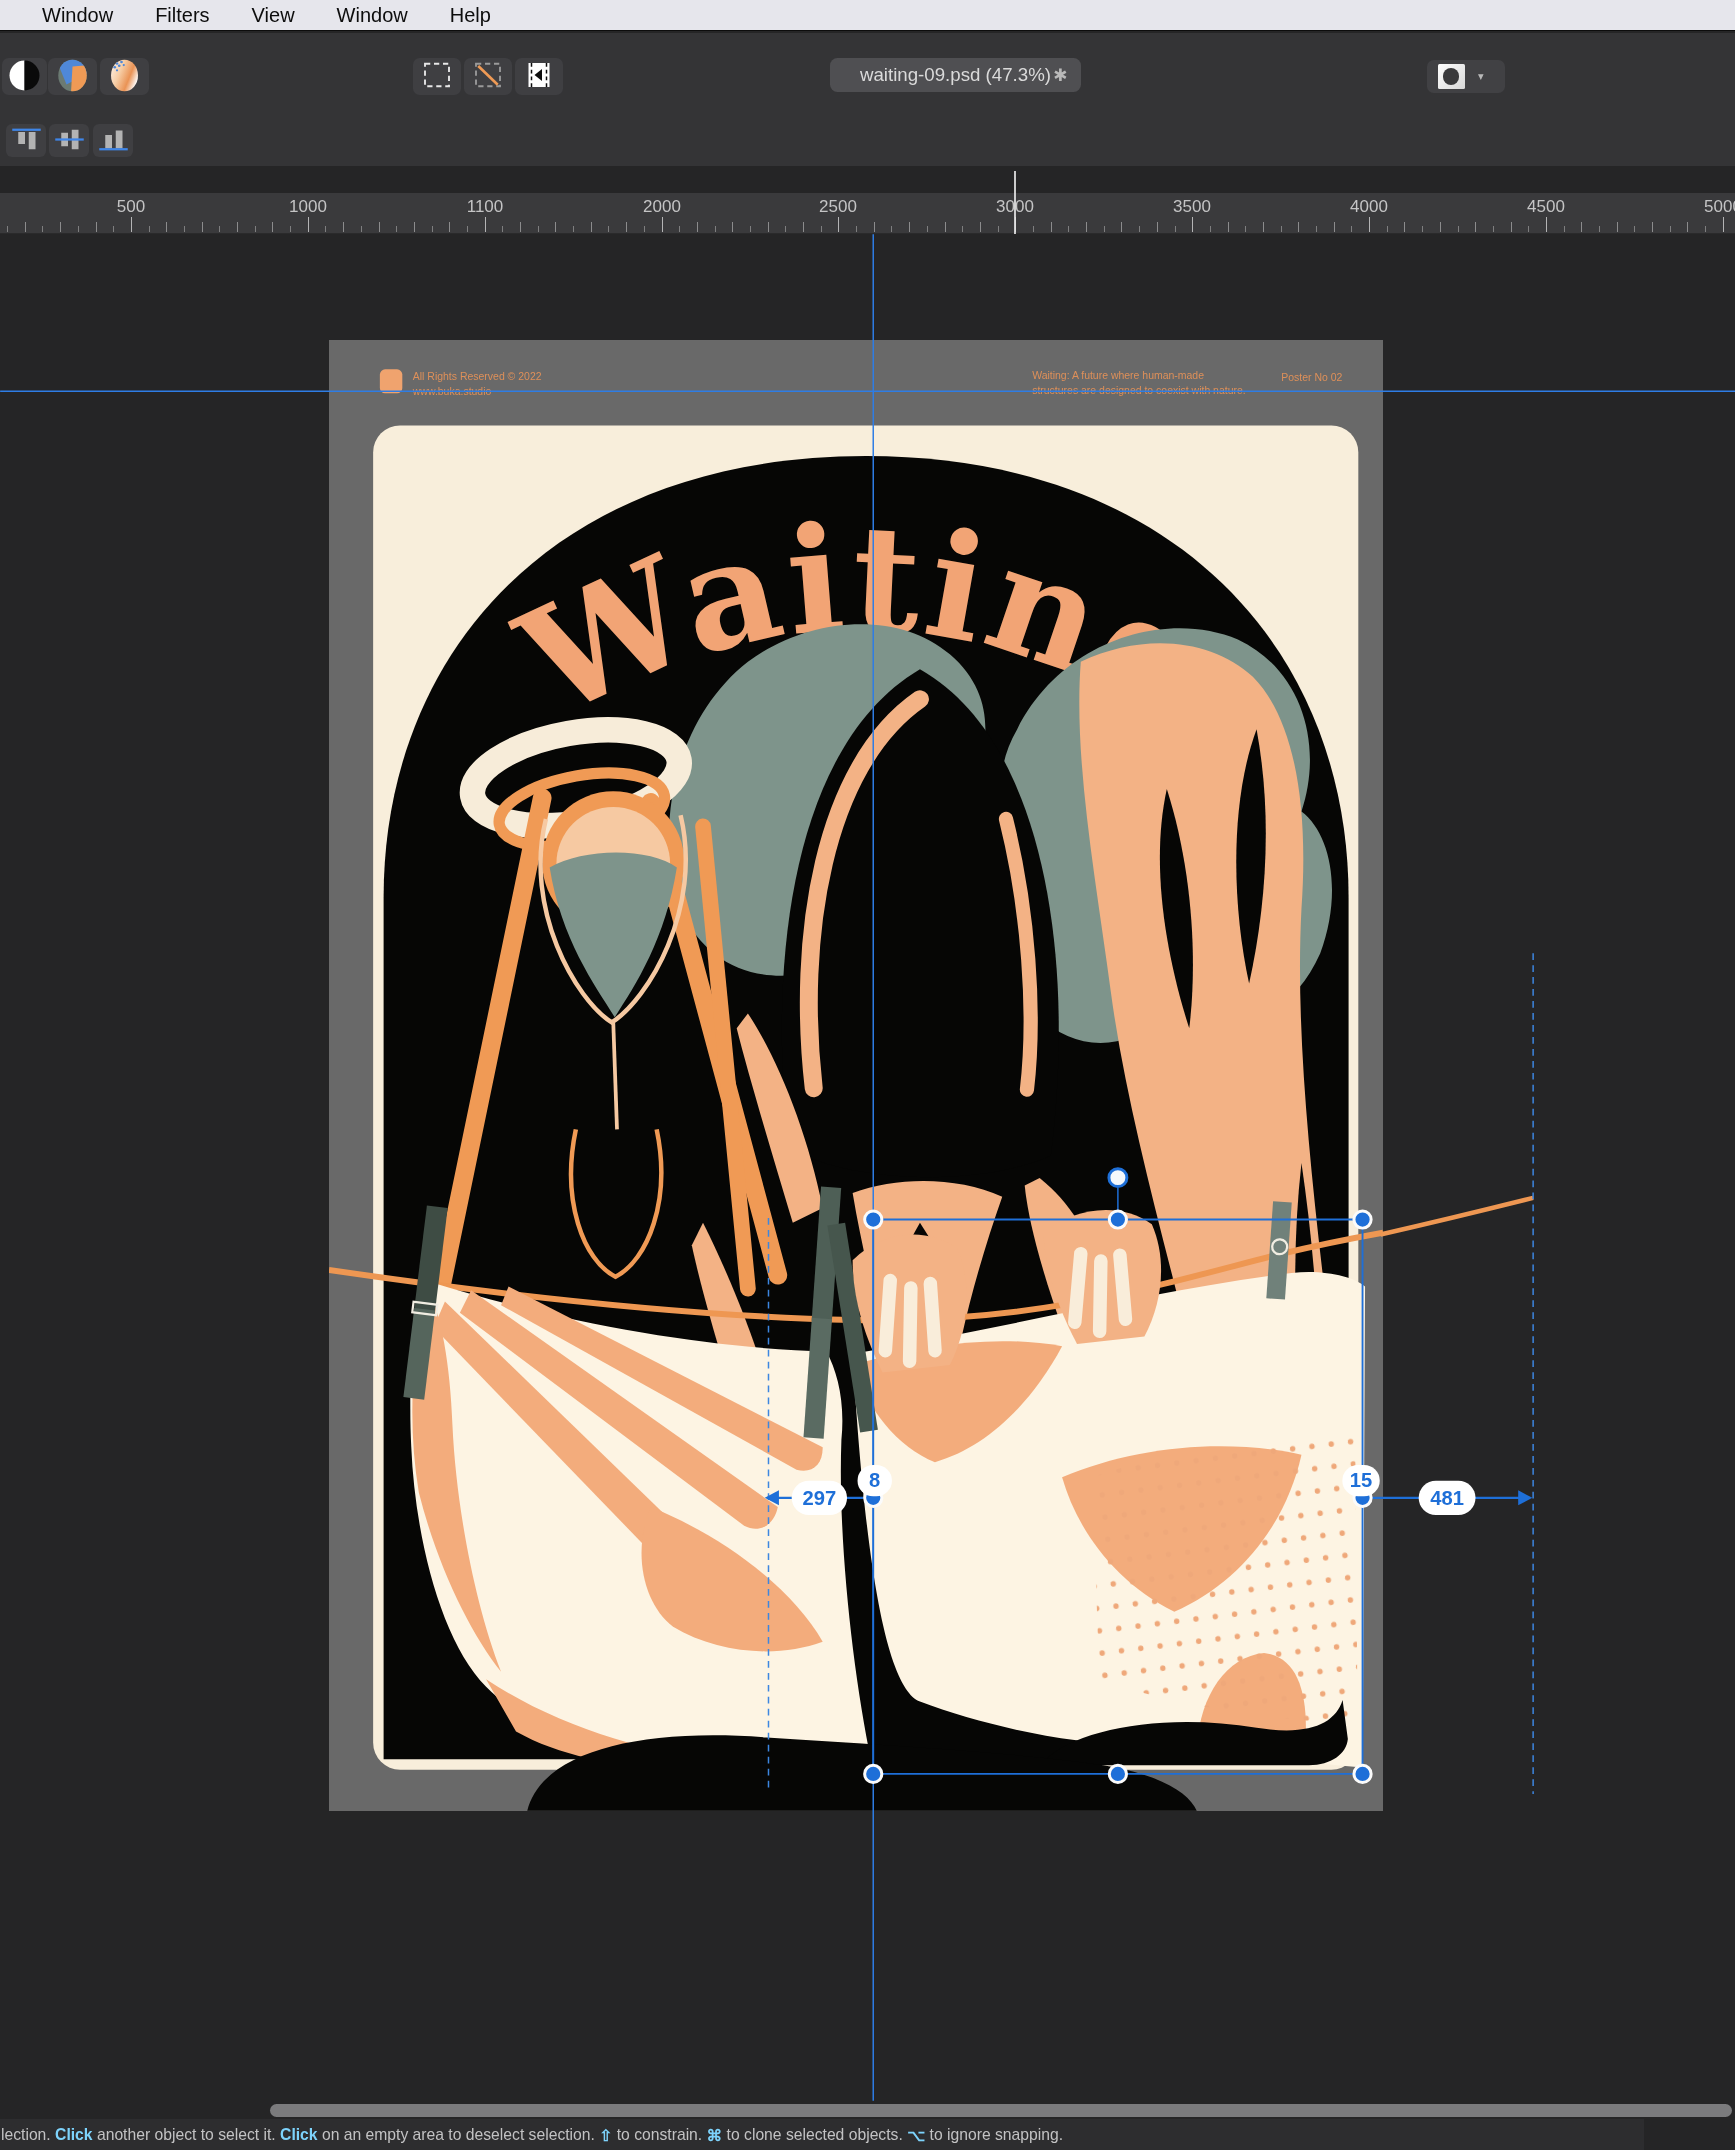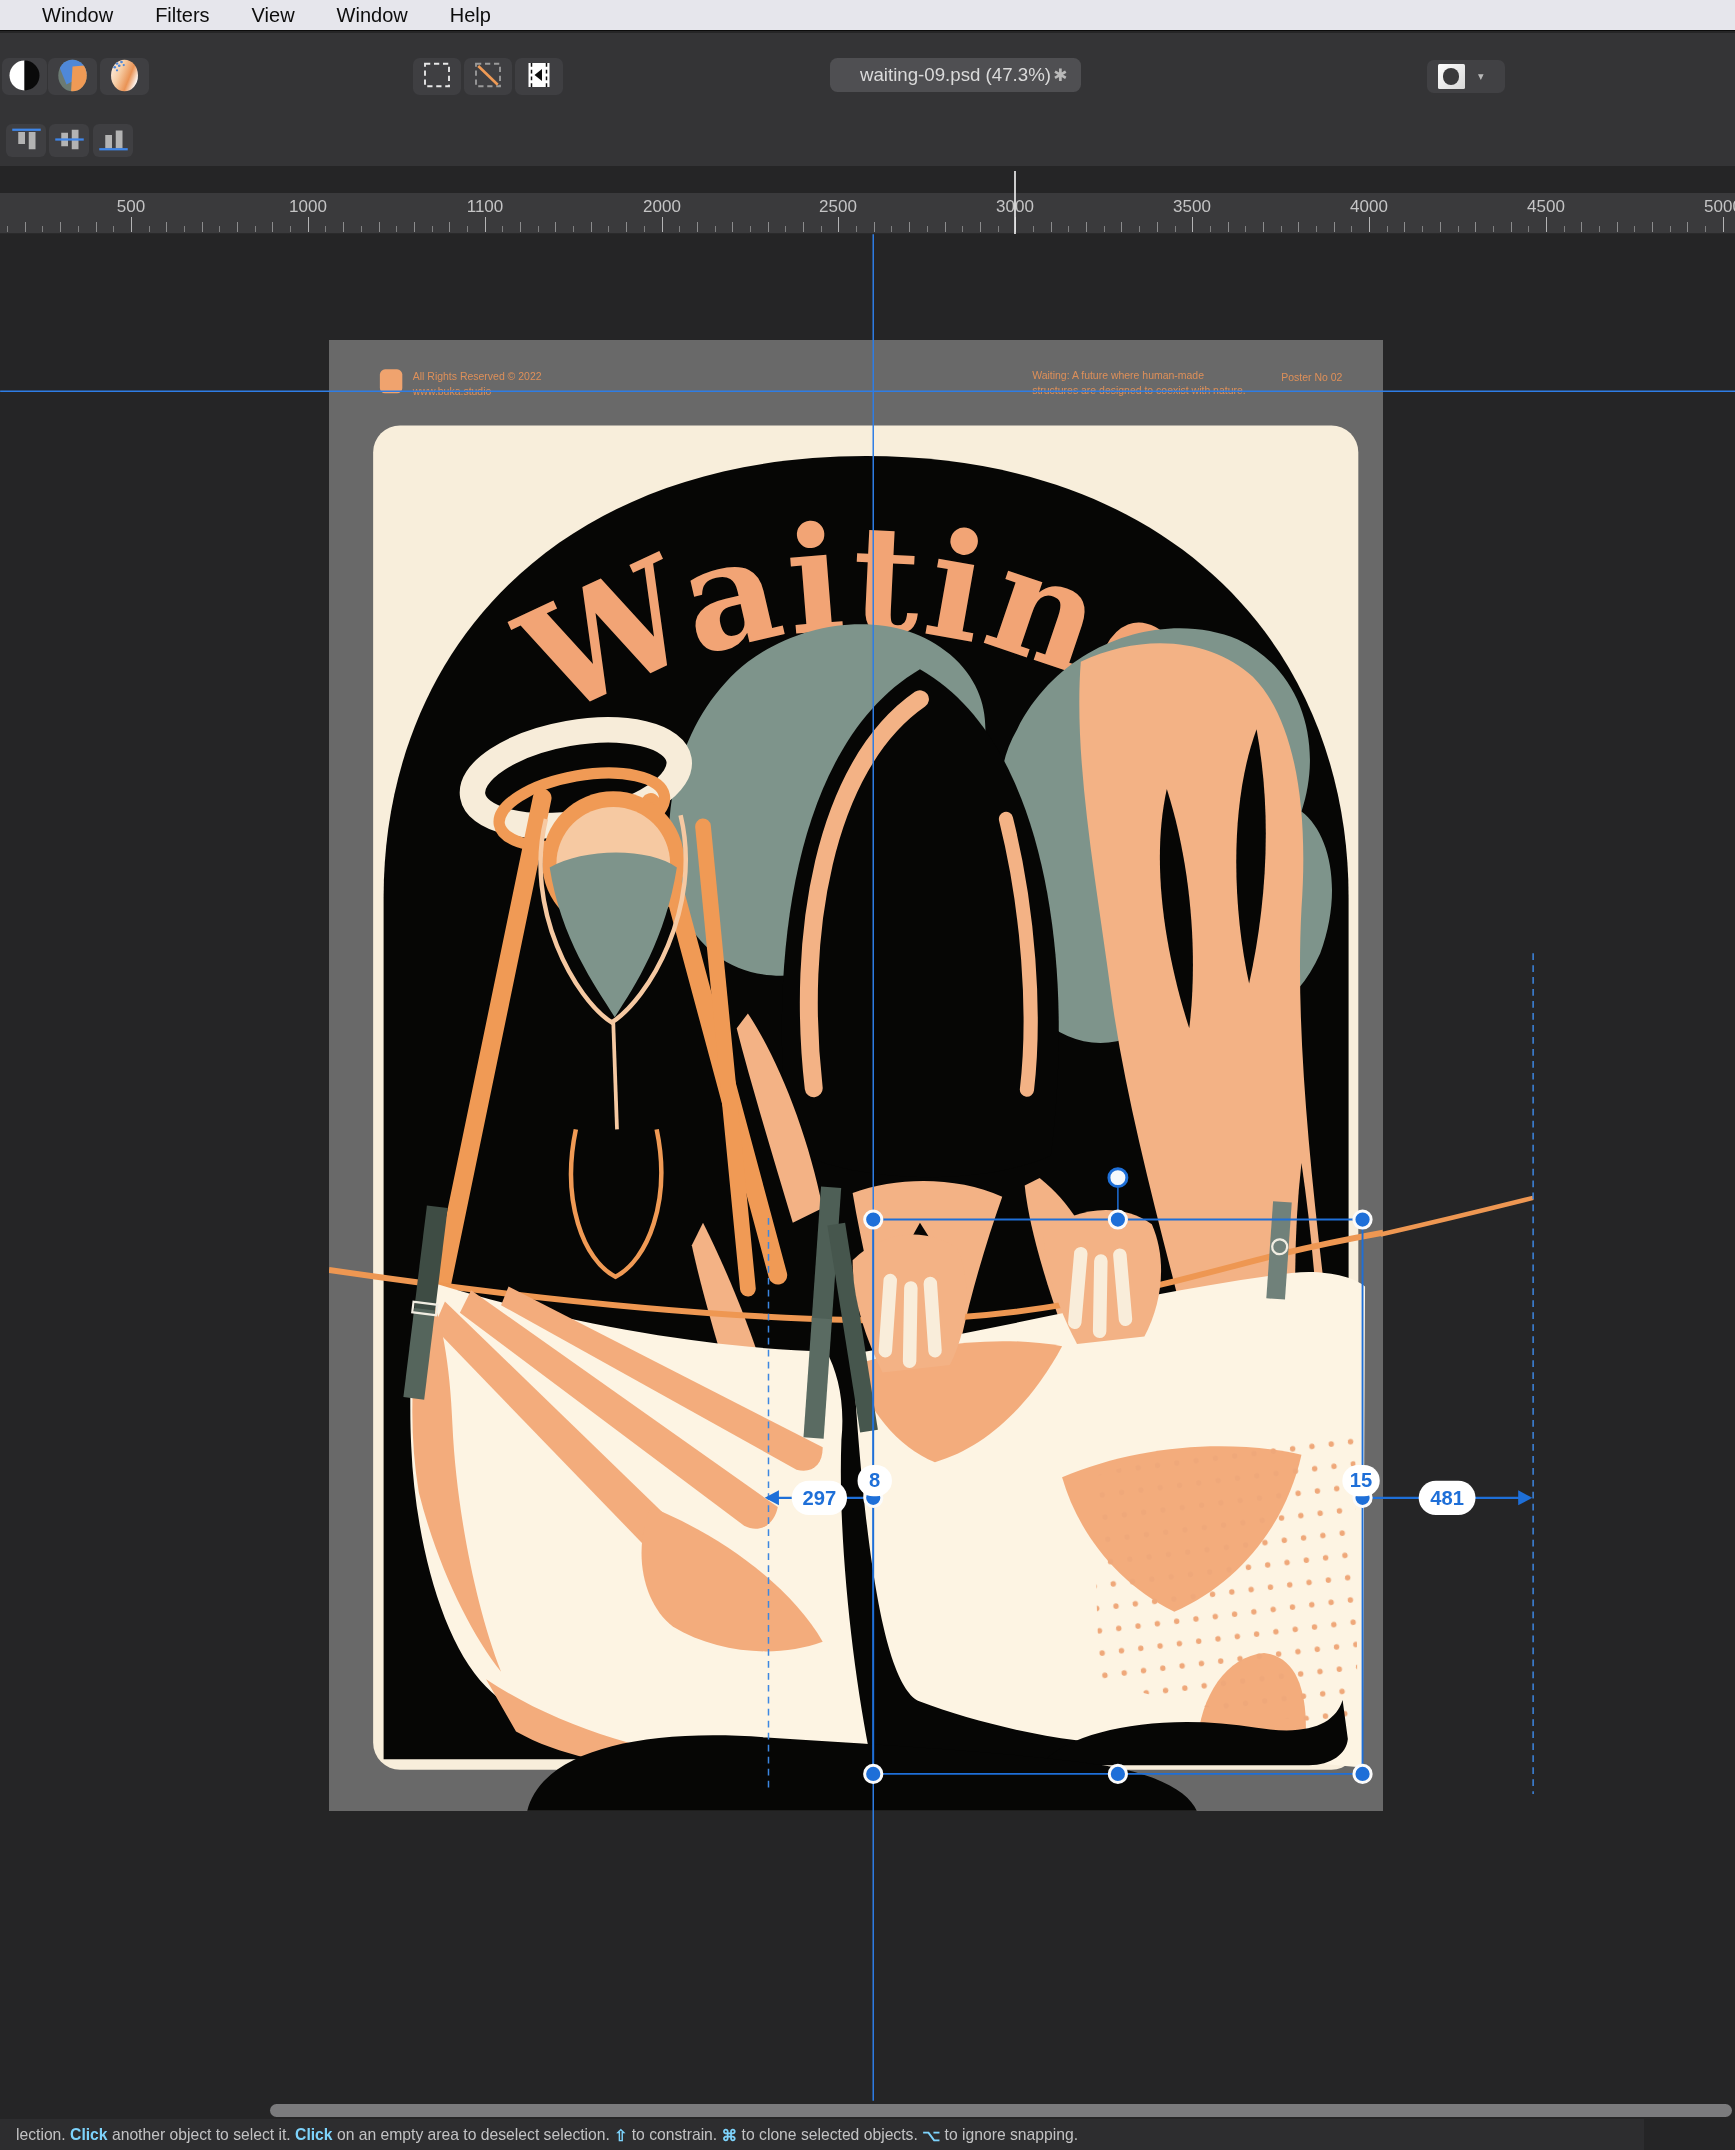--- a/index.html
+++ b/index.html
@@ -45,21 +45,21 @@
   .cursor-tick{position:absolute;left:1014px;top:171px;width:1.5px;height:63px;background:#e9e9e9;opacity:.85;}
 
   
   .canvas{position:absolute;left:0;top:234px;width:1736px;height:1884px;background:#252526;}
   .artboard{position:absolute;left:329px;top:340px;width:1054px;height:1471px;background:#696969;}
   .overlay{position:absolute;left:0;top:0;width:1736px;height:2151px;pointer-events:none;}
 
   
   .hscroll{position:absolute;left:270px;top:2104px;width:1462px;height:12.7px;background:#7b7b7d;border-radius:6.7px;}
   .statusbar{position:absolute;left:0;top:2119px;width:1644px;height:32px;background:#2d2d2f;
-             display:flex;align-items:center;padding-left:16px;box-sizing:border-box;}
+             display:flex;align-items:center;padding-left:1px;box-sizing:border-box;}
   .statusbar span{font-size:15.7px;color:#c2c2c3;white-space:pre;}
   .statusbar .b{font-weight:bold;color:#7dd3fc;}
 </style>
 </head>
 <body>
 
 <div id="app">
 
   <div class="menubar">
     <span>Window</span>

